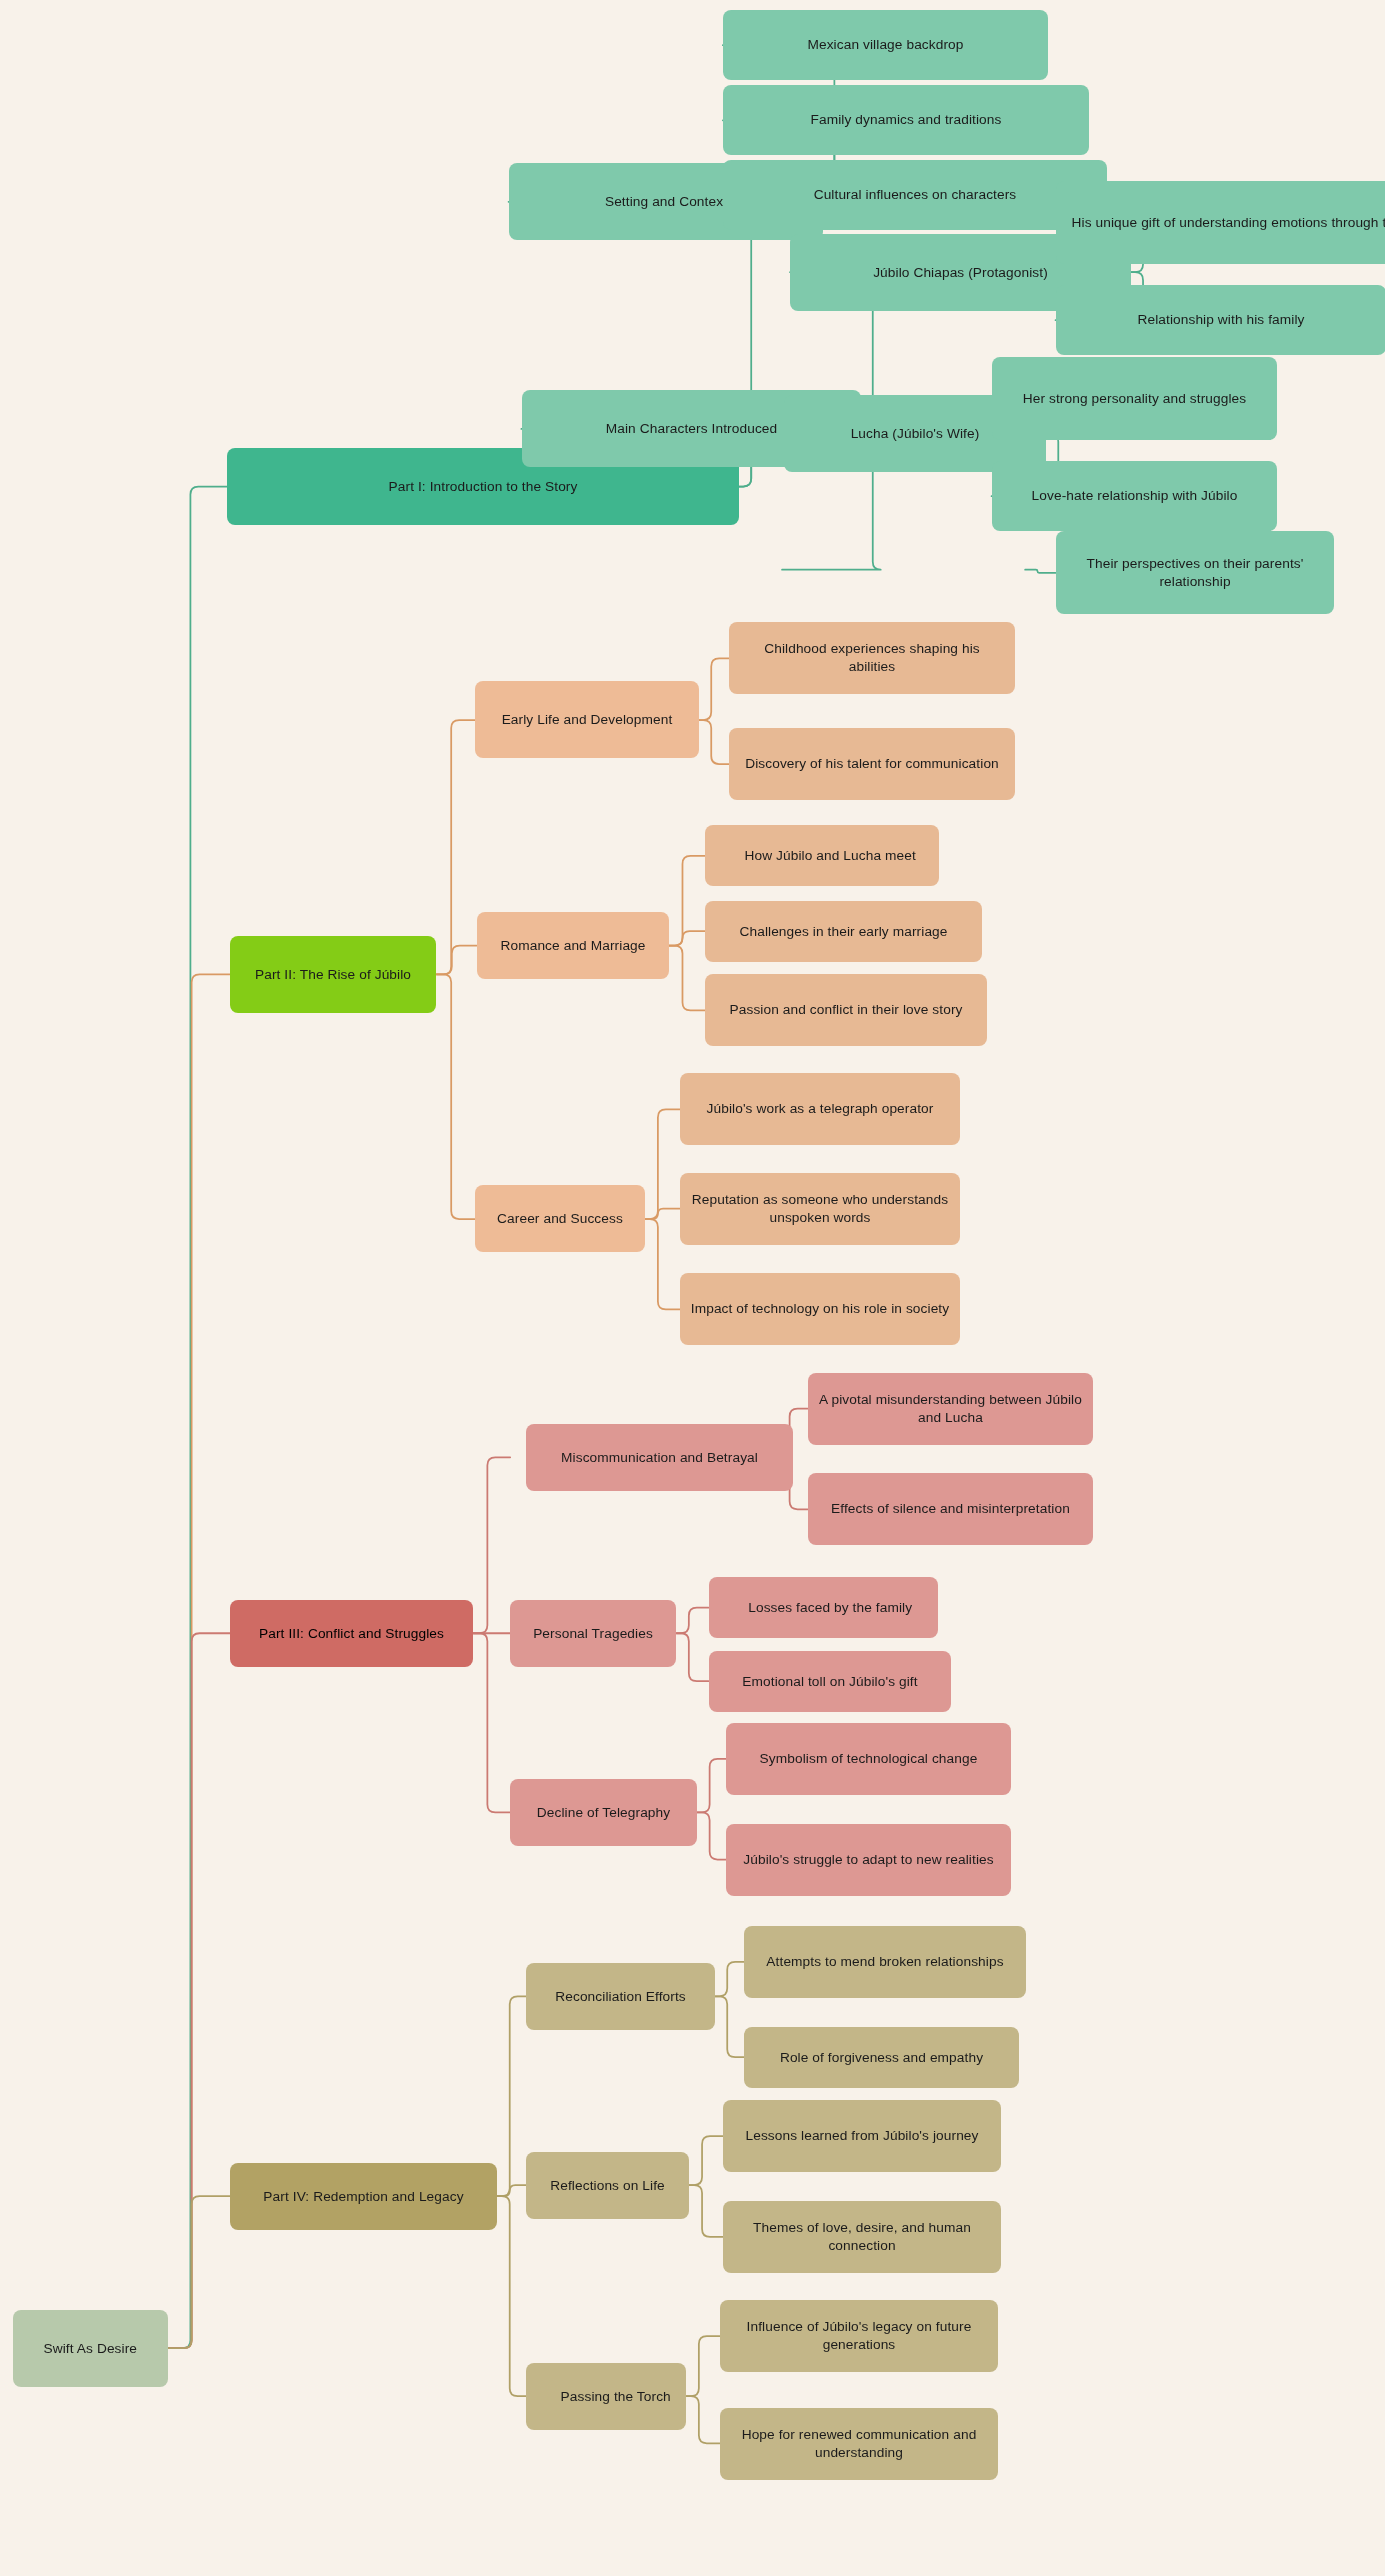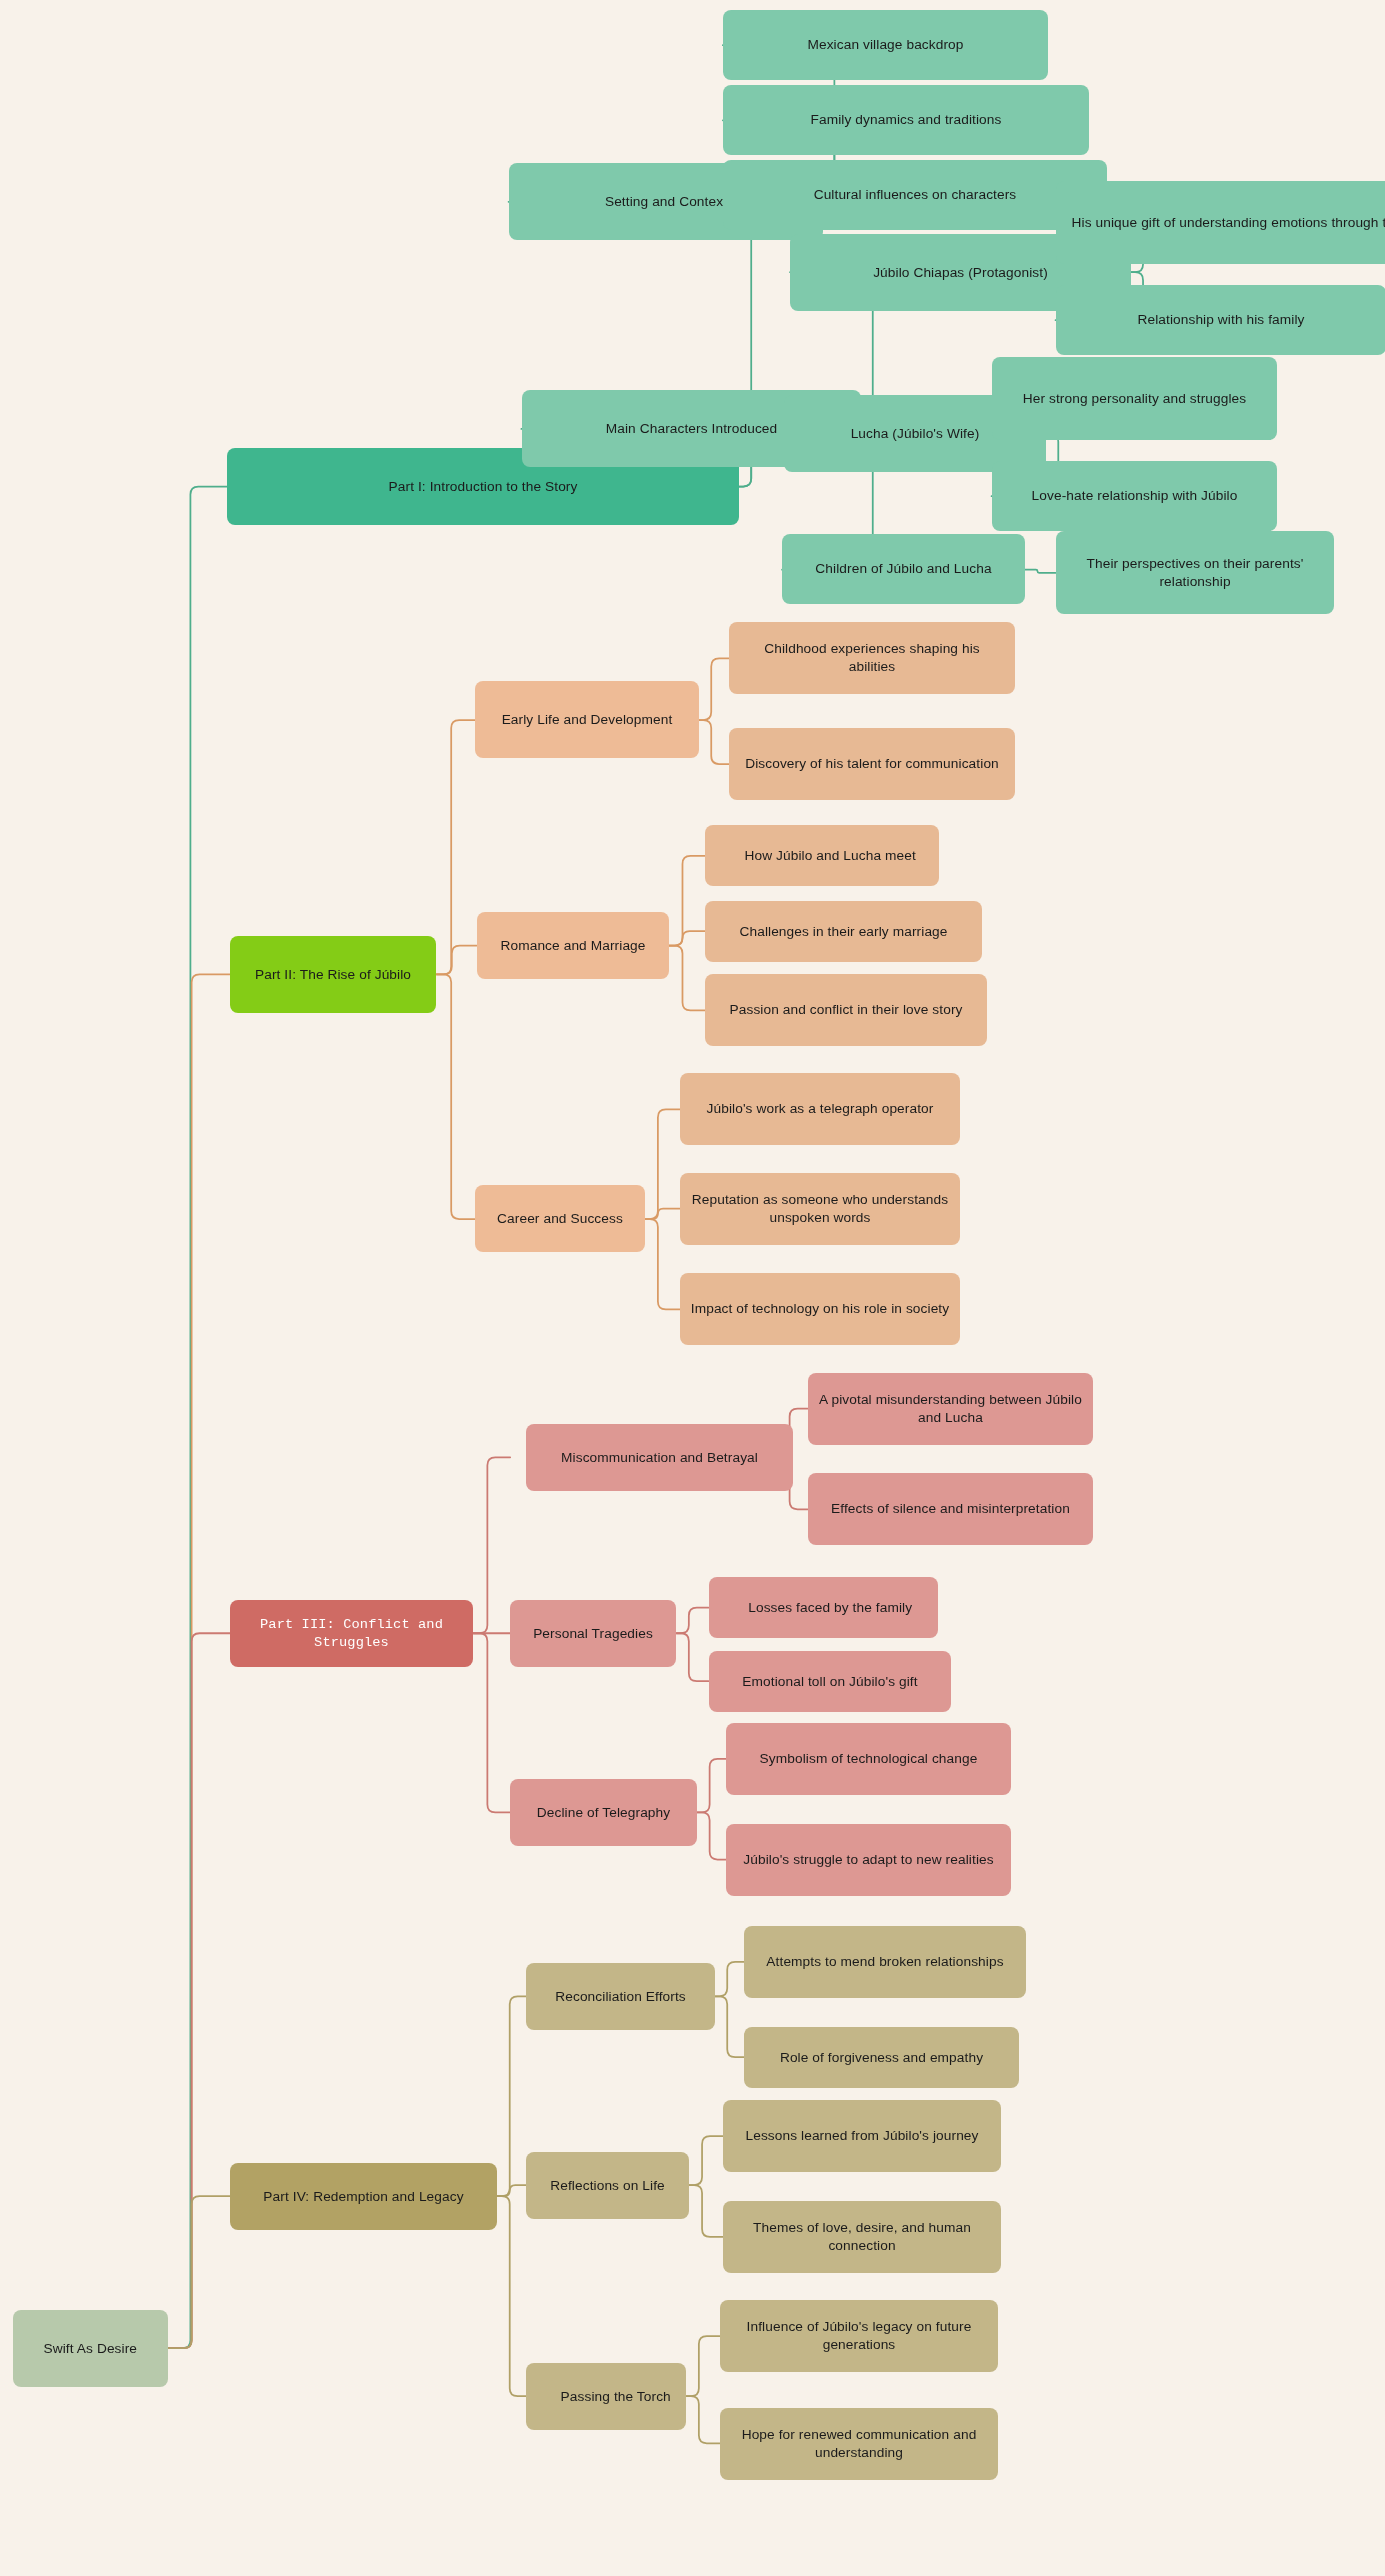--- a/index.html
+++ b/index.html
@@ -37,21 +37,21 @@
     white-space: pre-line;
     letter-spacing: 0.1px;
   }
   .node.root       { background: #b7c9ab; }
   .node.p1-main    { background: #3fb68e; }
   .node.p1-sub     { background: #7fc9ab; }
   .node.p1-leaf    { background: #7fc9ab; }
   .node.p2-main    { background: #84cc16; }
   .node.p2-sub     { background: #eebb96; }
   .node.p2-leaf    { background: #e7b994; }
-  .node.p3-main    { background: #cf6b64; color:#ffffff;font-family:Liberation Mono, monospace; }
+  .node.p3-main    { background: #cf6b64; color:#000000; }
   .node.p3-sub     { background: #dd9893; }
   .node.p3-leaf    { background: #dd9893; }
   .node.p4-main    { background: #b2a264; }
   .node.p4-sub     { background: #c3b688; }
   .node.p4-leaf    { background: #c3b688; }
 </style>
 </head>
 <body>
 
 <div id="canvas">
@@ -118,21 +118,20 @@
   <div class="node p1-sub" style="left: 522px; top: 390px; width: 339px; height: 77px; font-size: 13.7px;">Main Characters Introduced</div>
 
   <div class="node p1-sub" style="left: 790px; top: 234px; width: 341px; height: 77px; font-size: 13.7px;">Júbilo Chiapas (Protagonist)</div>
   <div class="node p1-leaf" style="left: 1056px; top: 181px; width: 376px; height: 83px; font-size: 13.7px;">His unique gift of understanding emotions through touch</div>
   <div class="node p1-leaf" style="left: 1056px; top: 285px; width: 330px; height: 70px; font-size: 13.7px;">Relationship with his family</div>
 
   <div class="node p1-sub" style="left: 784px; top: 395px; width: 262px; height: 77px; font-size: 13.7px;">Lucha (Júbilo's Wife)</div>
   <div class="node p1-leaf" style="left: 992px; top: 357px; width: 285px; height: 83px; font-size: 13.7px;">Her strong personality and struggles</div>
   <div class="node p1-leaf" style="left: 992px; top: 461px; width: 285px; height: 70px; font-size: 13.7px;">Love-hate relationship with Júbilo</div>
 
-  <div class="node p1-sub" style="left: 782px; top: 534px; width: 243px; height: 70px; font-size: 13.7px;">Children of Júbilo and Lucha</div>
   <div class="node p1-leaf" style="left: 1056px; top: 531px; width: 278px; height: 83px; font-size: 13.7px;">Their perspectives on their parents' relationship</div>
 
   <div class="node p2-main" style="left: 230px; top: 936px; width: 206px; height: 77px; font-size: 13.7px;">Part II: The Rise of Júbilo</div>
 
   <div class="node p2-sub" style="left: 475px; top: 681px; width: 224px; height: 77px; font-size: 13.7px;">Early Life and Development</div>
   <div class="node p2-leaf" style="left: 729px; top: 622px; width: 286px; height: 72px; font-size: 13.7px;">Childhood experiences shaping his abilities</div>
   <div class="node p2-leaf" style="left: 729px; top: 728px; width: 286px; height: 72px; font-size: 13.7px;">Discovery of his talent for communication</div>
 
   <div class="node p2-sub" style="left: 477px; top: 912px; width: 192px; height: 67px; font-size: 13.7px;">Romance and Marriage</div>
   <div class="node p2-leaf" style="left: 705px; top: 825px; width: 234px; height: 61px; font-size: 13.7px; padding-left: 27px;">How Júbilo and Lucha meet</div>

